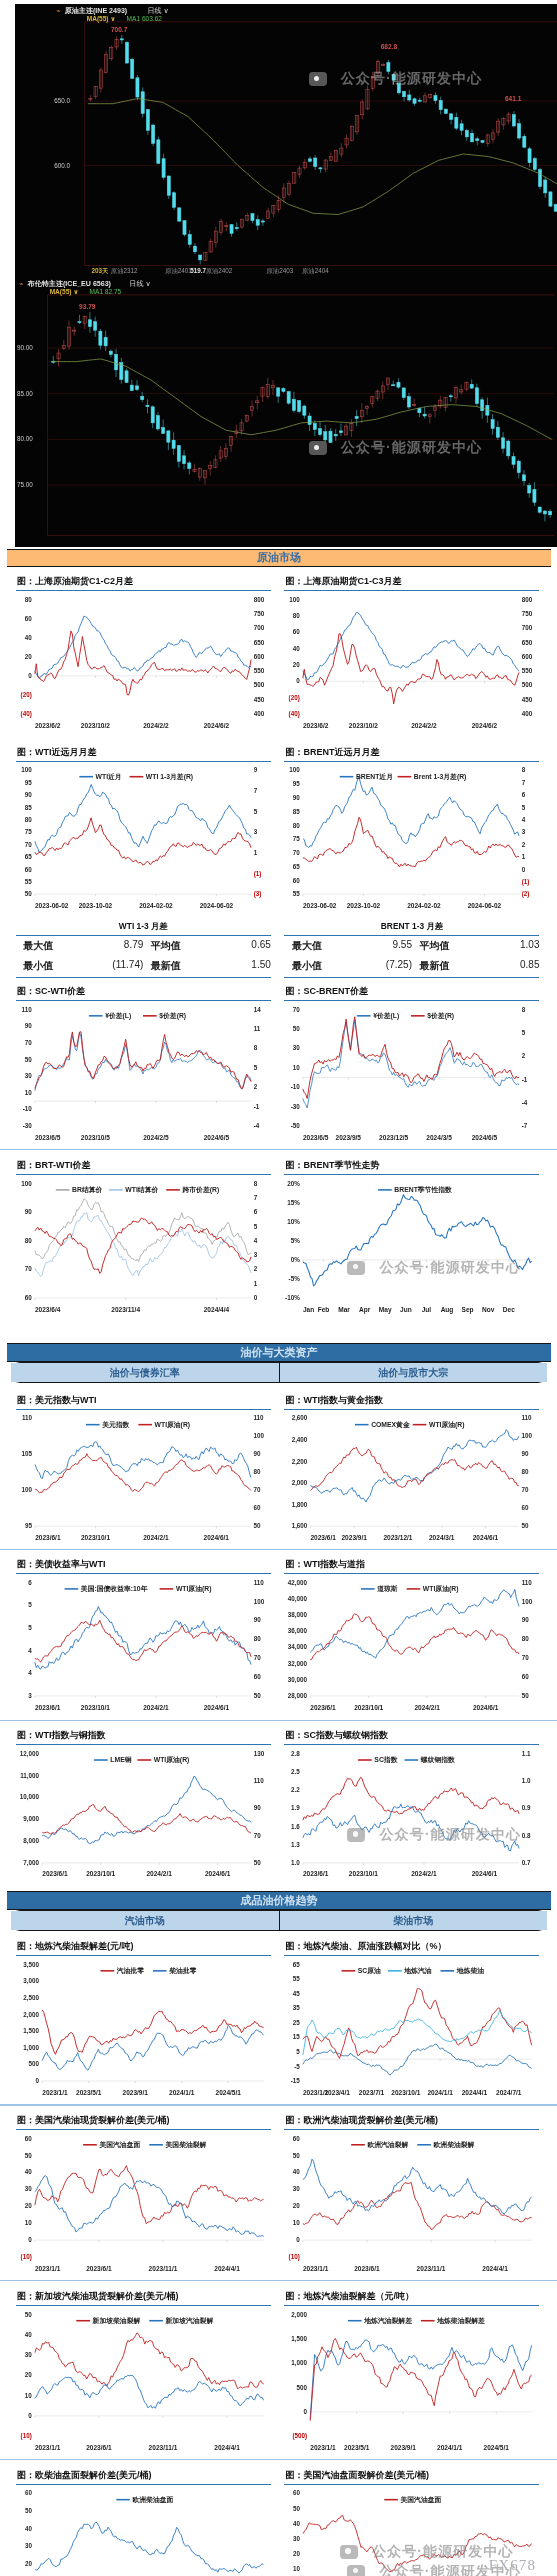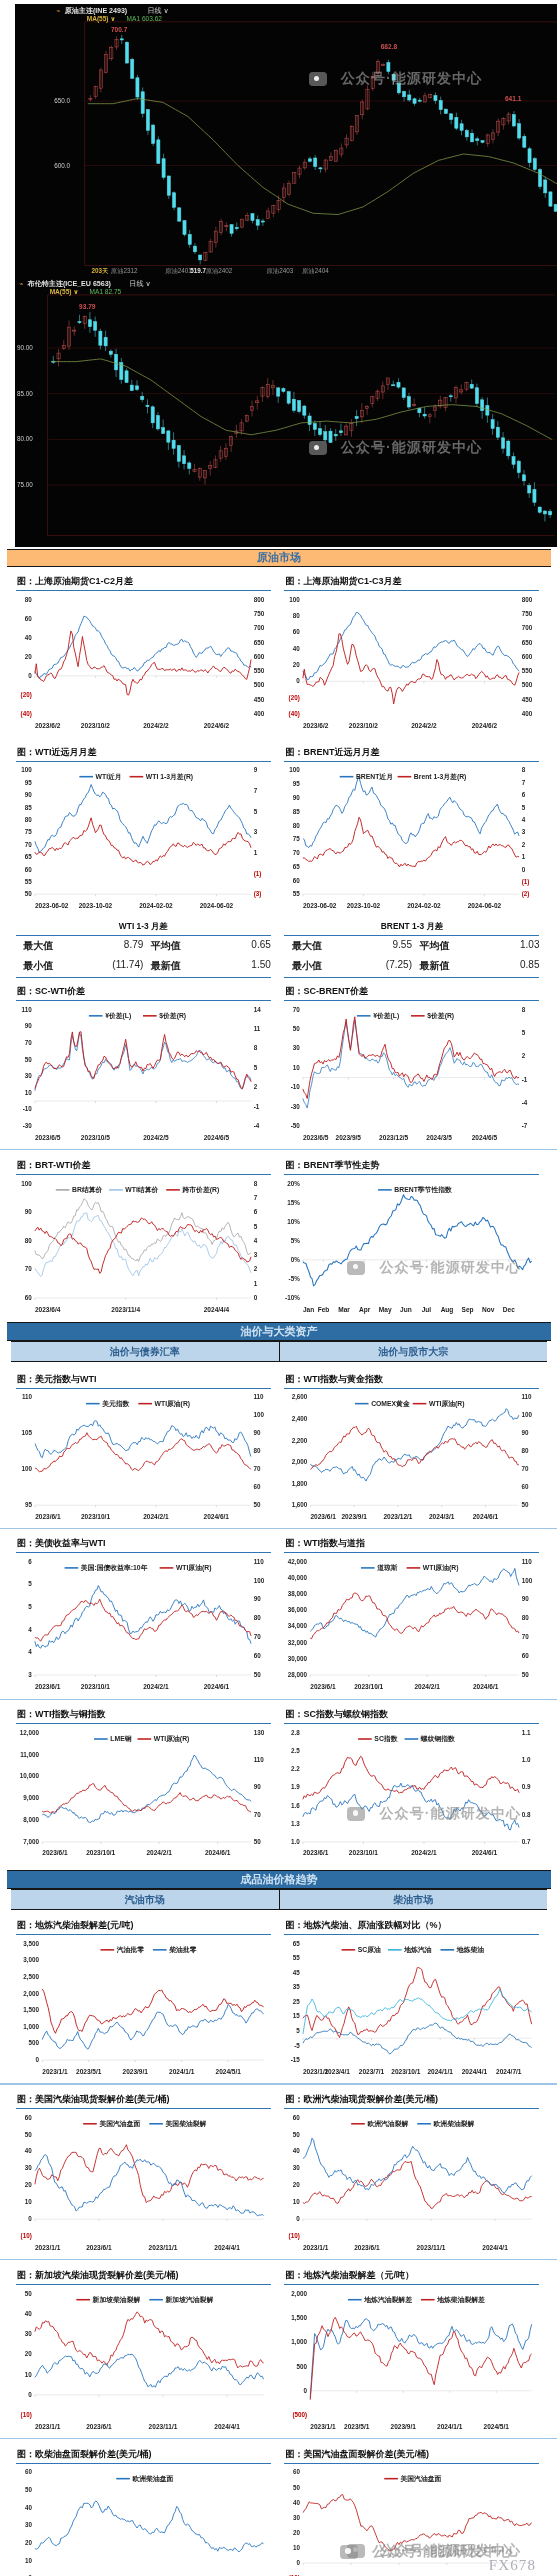--- a/index.html
+++ b/index.html
@@ -10,21 +10,21 @@
   .wm-dark .wm-txt{color:rgba(200,200,200,.5);}
   .wm-light .wm-txt{color:rgba(130,130,130,.6);}
   .wm-cam{display:inline-block;width:18px;height:13.7px;border-radius:3.7px;position:relative;}
   .wm-dark .wm-cam{background:rgba(190,190,190,.45);}
   .wm-light .wm-cam{background:rgba(130,130,130,.55);}
   .wm-cam:after{content:"";position:absolute;left:5.3px;top:3.2px;width:5.3px;height:5.3px;border-radius:50%;background:#fff;opacity:.9;}
   .band-light{margin:0 7.4px;height:15.8px;line-height:15.8px;text-align:center;background:#fdba74;color:#3b6fa3;
     font-size:11px;font-weight:bold;border-top:1.6px solid #161616;border-bottom:1.6px solid #161616;}
   .band-dark{margin:0 7.4px;height:17px;line-height:17px;text-align:center;background:#2e6da4;color:#cfe2f2;
     font-size:11px;font-weight:bold;border-top:1.6px solid #161616;border-bottom:1.1px solid #161616;}
-  .subband{display:flex;margin:0 11px;border-bottom:1.6px solid #161616;border-top:0.5px solid #161616;}
+  .subband{display:flex;margin:0 11px;border-bottom:1.6px solid #161616;border-top:0.5px solid #161616;border-radius:9px;}
   .subband>div{flex:1;background:#bcd5ea;color:#2c5d8f;font-size:10px;font-weight:bold;height:19px;line-height:19px;text-align:center;}
   .subband>div:first-child{border-right:1.6px solid #161616;}
   .cols{display:flex;padding:0 7.4px 0 15.8px;gap:13.7px;}
   .panel{flex:0 0 255px;width:255px;}
   .ptitle{font-size:9px;font-weight:bold;color:#111;border-bottom:1.6px solid #2e75b6;padding:1.1px 0 2.1px 1.1px;}
   .rowwrap{margin-top:7.4px;}
   .sep{height:1.1px;background:#9dc3e6;margin:3.2px 0 6.3px 0;}
   .tbl{width:255px;}
   .tbl .tt{font-size:8.4px;font-weight:bold;text-align:center;padding:2.1px 0 2.6px 0;color:#111;}
   .tbl .grid{border-top:1.6px solid #2e75b6;border-bottom:1.6px solid #2e75b6;}
@@ -795,21 +795,21 @@
             <path d="M36.0 165.4L38.9 167.5L41.8 168.3L44.7 177.4L47.6 184.0L50.5 194.3L53.4 197.1L56.3 211.2L59.3 208.1L62.2 200.8L65.1 197.2L68.0 191.1L70.9 191.1L73.8 189.3L76.7 183.4L79.6 181.7L82.5 180.2L85.4 171.1L88.3 168.7L91.2 169.8L94.1 165.2L97.0 166.2L99.9 163.5L102.9 165.8L105.8 167.0L108.7 169.0L111.6 165.3L114.5 162.6L117.4 160.4L120.3 160.0L123.2 150.9L126.1 144.7L129.0 141.2L131.9 140.2L134.8 139.9L137.7 135.0L140.6 141.5L143.5 142.4L146.5 142.7L149.4 135.3L152.3 130.4L155.2 130.0L158.1 129.7L161.0 130.2L163.9 120.3L166.8 116.7L169.7 118.3L172.6 112.8L175.5 111.0L178.4 106.3L181.3 99.1L184.2 94.8L187.1 93.7L190.1 92.9L193.0 95.0L195.9 93.0L198.8 84.9L201.7 80.6L204.6 77.3L207.5 67.9L210.4 67.6L213.3 65.2L216.2 54.5L219.1 57.1L222.0 53.1L224.9 44.9L227.8 37.3L230.7 43.0L233.7 44.7L236.6 45.9L239.5 46.5L242.4 40.8L245.3 42.1L248.2 47.6L251.1 47.3L254.0 48.3L256.9 54.2L259.8 58.3L262.7 67.4L265.6 74.2L268.5 75.2L271.4 77.0L274.3 87.1L277.3 92.1L280.2 95.2L283.1 102.5L286.0 101.6L288.9 113.3L291.8 114.1L294.7 114.6L297.6 116.7L300.5 113.1L303.4 117.1L306.3 120.0L309.2 118.9L312.1 107.6L315.0 101.2L317.9 106.4L320.9 97.3L323.8 98.6L326.7 97.2L329.6 97.0L332.5 91.4L335.4 90.6L338.3 88.6L341.2 93.2L344.1 96.9L347.0 97.6L349.9 94.8L352.8 93.6L355.7 91.7L358.6 94.4L361.5 96.5L364.5 89.3L367.4 94.5L370.3 93.6L373.2 89.1L376.1 86.8L379.0 80.6L381.9 82.5L384.8 87.4L387.7 85.6L390.6 91.5L393.5 98.9L396.4 97.5L399.3 98.4L402.2 103.7L405.1 112.0L408.1 116.1L411.0 126.1L413.9 132.9L416.8 133.2L419.7 136.3L422.6 136.3L425.5 145.5L428.4 152.2L431.3 158.7L434.2 162.3L437.1 164.8L440.0 161.6L442.9 168.1L445.8 177.2L448.7 173.2L451.7 175.8L454.6 180.1L457.5 173.1L460.4 170.3L463.3 162.2L466.2 157.8L469.1 166.7L472.0 163.8" fill="none" stroke="#2775c0" stroke-width="2" stroke-linejoin="round"></path>
             <line x1="179.3" y1="28" x2="205.3" y2="28" stroke="#2775c0" stroke-width="3"></line>
             <text x="210.3" y="32" font-size="13" font-weight="bold" fill="#222">BRENT季节性指数</text>
           </svg><div class="wm wm-light" style="position: absolute; left: 63px; top: 101px;">
             <span class="wm-cam"></span>
             <span class="wm-txt">公众号·能源研发中心</span>
           </div></div>
       </div>
     </div>
 
-  <div class="band-dark" style="margin-top:4px;">
+  <div class="band-dark" style="margin-top:25px;">
     <span>油价与大类资产</span>
   </div>
   <div class="subband">
     <div>油价与债券汇率</div>
     <div>油价与股市大宗</div>
   </div>
 
   <div id="rowE" class="rowwrap" style="margin-top:9.5px;">
       <div class="cols">
         <div class="panel"><div class="ptitle">图：美元指数与WTI</div><svg width="255" height="134" viewBox="0 0 486 256">

